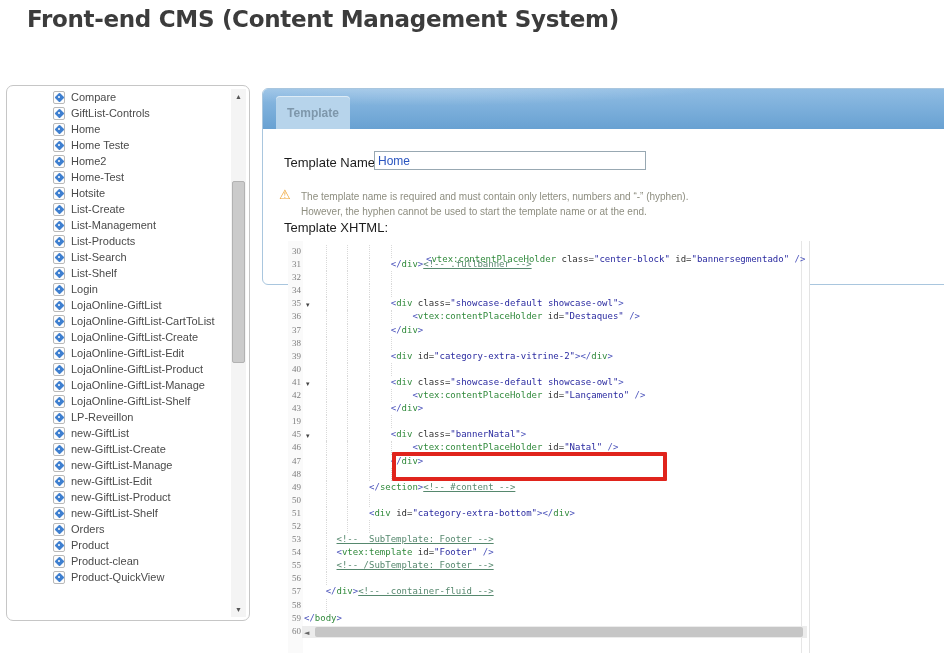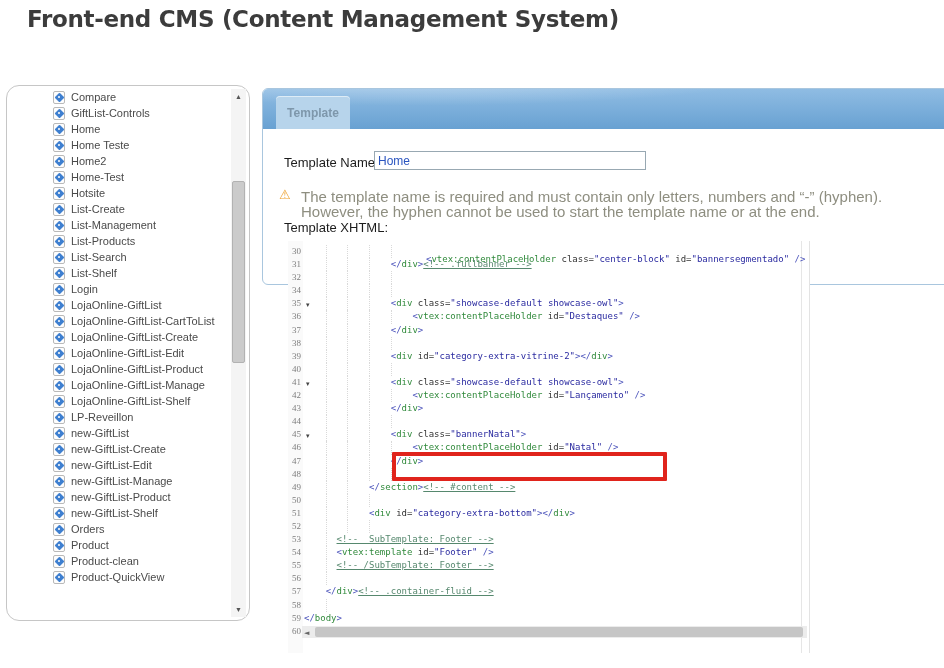--- a/index.html
+++ b/index.html
@@ -12,21 +12,21 @@
   
   .page-title{
     position:absolute;left:27px;top:6px;
     font-family:"DejaVu Sans",sans-serif;
     font-size:23px;font-weight:bold;color:#3c3c3c;letter-spacing:-0.3px;
   }
 
   
   .tree-panel{
     position:absolute;left:6px;top:85px;width:244px;height:536px;
-    background:#fff;border:1px solid #c6c6c6;border-radius:13px;box-sizing:border-box;
+    background:#fff;border:1px solid #c6c6c6;border-radius:7px;box-sizing:border-box;
   }
   .tree-list{position:absolute;left:0;top:3px;right:22px;}
   .tree-item{
     display:flex;align-items:center;height:16px;padding-left:46px;
     font-size:11px;color:#4a4a4a;white-space:nowrap;cursor:pointer;
   }
   .tpl-icon{
     width:12px;height:13px;background:#fdfdfd;border:1px solid #b9b9b9;border-radius:2px;
     margin-right:6px;position:relative;flex:0 0 auto;box-sizing:border-box;
   }
@@ -68,21 +68,21 @@
     display:flex;align-items:center;justify-content:center;cursor:pointer;
   }
   .tab-label{font-size:12px;font-weight:bold;color:#7e97ab;}
   .name-label{position:absolute;left:21px;top:66px;font-size:13px;color:#1c1c1c;}
   .name-input{
     position:absolute;left:111px;top:62px;width:272px;height:19px;
     border:1px solid #98a8b2;font-size:12px;color:#2a55c0;padding:0 3px;
     box-sizing:border-box;background:#fff;font-family:"Liberation Sans",sans-serif;
   }
   .warn-icon{position:absolute;left:16px;top:98px;font-size:13px;color:#eda12f;}
-  .warn-text{position:absolute;left:38px;top:100px;font-size:15px;line-height:15px;color:#8e8e80;}
+  .warn-text{position:absolute;left:38px;top:100px;font-size:10px;line-height:15px;color:#8e8e80;}
   .xhtml-label{position:absolute;left:21px;top:131px;font-size:13px;color:#1c1c1c;}
 
   
   .editor{
     position:absolute;left:288px;top:241px;width:521px;height:412px;
     background:#fff;border-right:1px solid #e3e3e3;z-index:5;
     font-family:"DejaVu Sans Mono",monospace;font-size:9px;
   }
   .gutter-bg{position:absolute;left:0;top:0;bottom:0;width:15px;background:#fafafa;}
   .print-margin{position:absolute;left:513px;top:0;bottom:0;width:1px;background:#e6e6e6;}
@@ -196,25 +196,25 @@
         <div class="tree-item">
           <span class="tpl-icon"></span>
           <span>new-GiftList</span>
         </div>
         <div class="tree-item">
           <span class="tpl-icon"></span>
           <span>new-GiftList-Create</span>
         </div>
         <div class="tree-item">
           <span class="tpl-icon"></span>
+          <span>new-GiftList-Manage</span>
+        </div>
+        <div class="tree-item">
+          <span class="tpl-icon"></span>
           <span>new-GiftList-Edit</span>
-        </div>
-        <div class="tree-item">
-          <span class="tpl-icon"></span>
-          <span>new-GiftList-Manage</span>
         </div>
         <div class="tree-item">
           <span class="tpl-icon"></span>
           <span>new-GiftList-Product</span>
         </div>
         <div class="tree-item">
           <span class="tpl-icon"></span>
           <span>new-GiftList-Shelf</span>
         </div>
         <div class="tree-item">
@@ -351,21 +351,21 @@
           <span class="code-text" style="left: 124.4px;"><span class="tk-p">&lt;</span><span class="tk-t">vtex:contentPlaceHolder</span><span class="tk-x"> </span><span class="tk-a">id=</span><span class="tk-s">"Lançamento"</span><span class="tk-x"> </span><span class="tk-p">/&gt;</span></span>
         </div>
         <div class="code-row">
           <span class="gutter-num">43</span>
           <span class="guide" style="left: 37.68px;"></span>
           <span class="guide" style="left: 59.36px;"></span>
           <span class="guide" style="left: 81.04px;"></span>
           <span class="code-text" style="left: 102.72px;"><span class="tk-p">&lt;/</span><span class="tk-t">div</span><span class="tk-p">&gt;</span></span>
         </div>
         <div class="code-row">
-          <span class="gutter-num">44</span>
+          <span class="gutter-num">19</span>
           <span class="guide" style="left: 37.68px;"></span>
           <span class="guide" style="left: 59.36px;"></span>
           <span class="guide" style="left: 81.04px;"></span>
           <span class="guide" style="left: 102.72px;"></span>
         </div>
         <div class="code-row">
           <span class="gutter-num">45</span>
           <span class="fold-arrow">▾</span>
           <span class="guide" style="left: 37.68px;"></span>
           <span class="guide" style="left: 59.36px;"></span>

